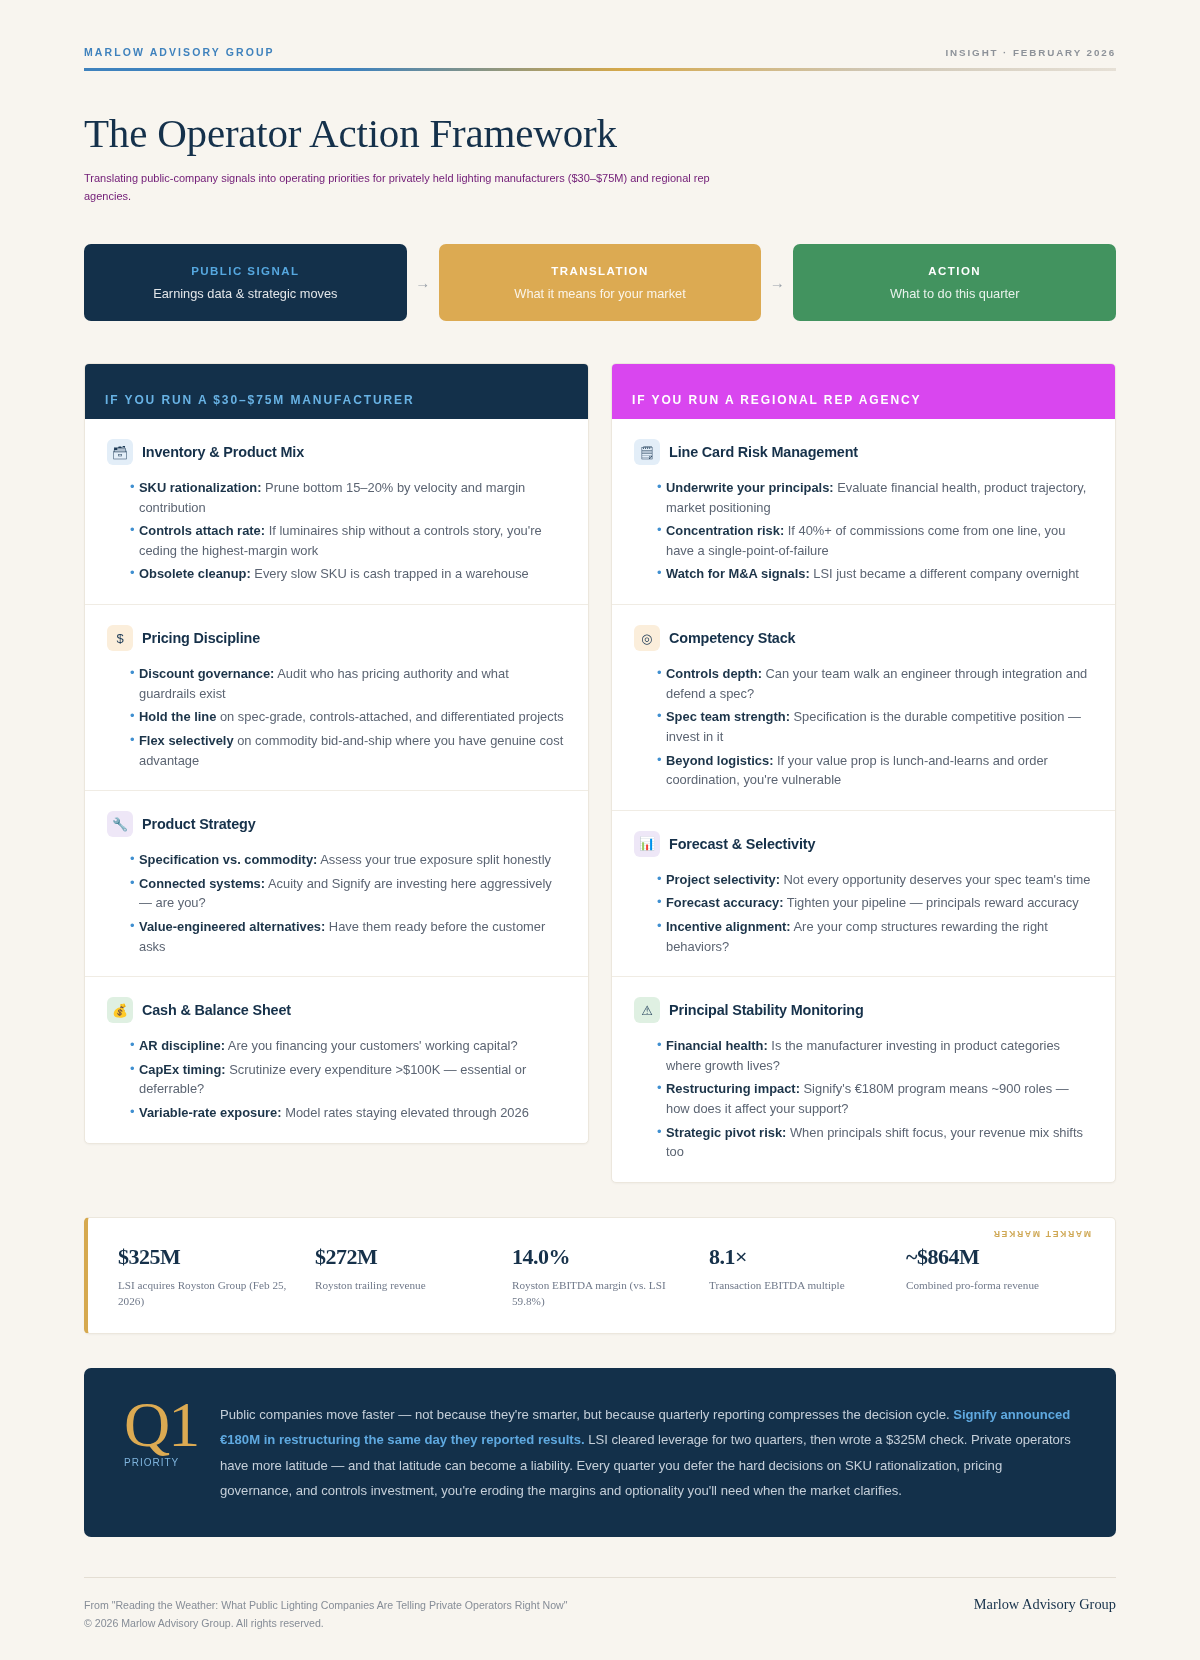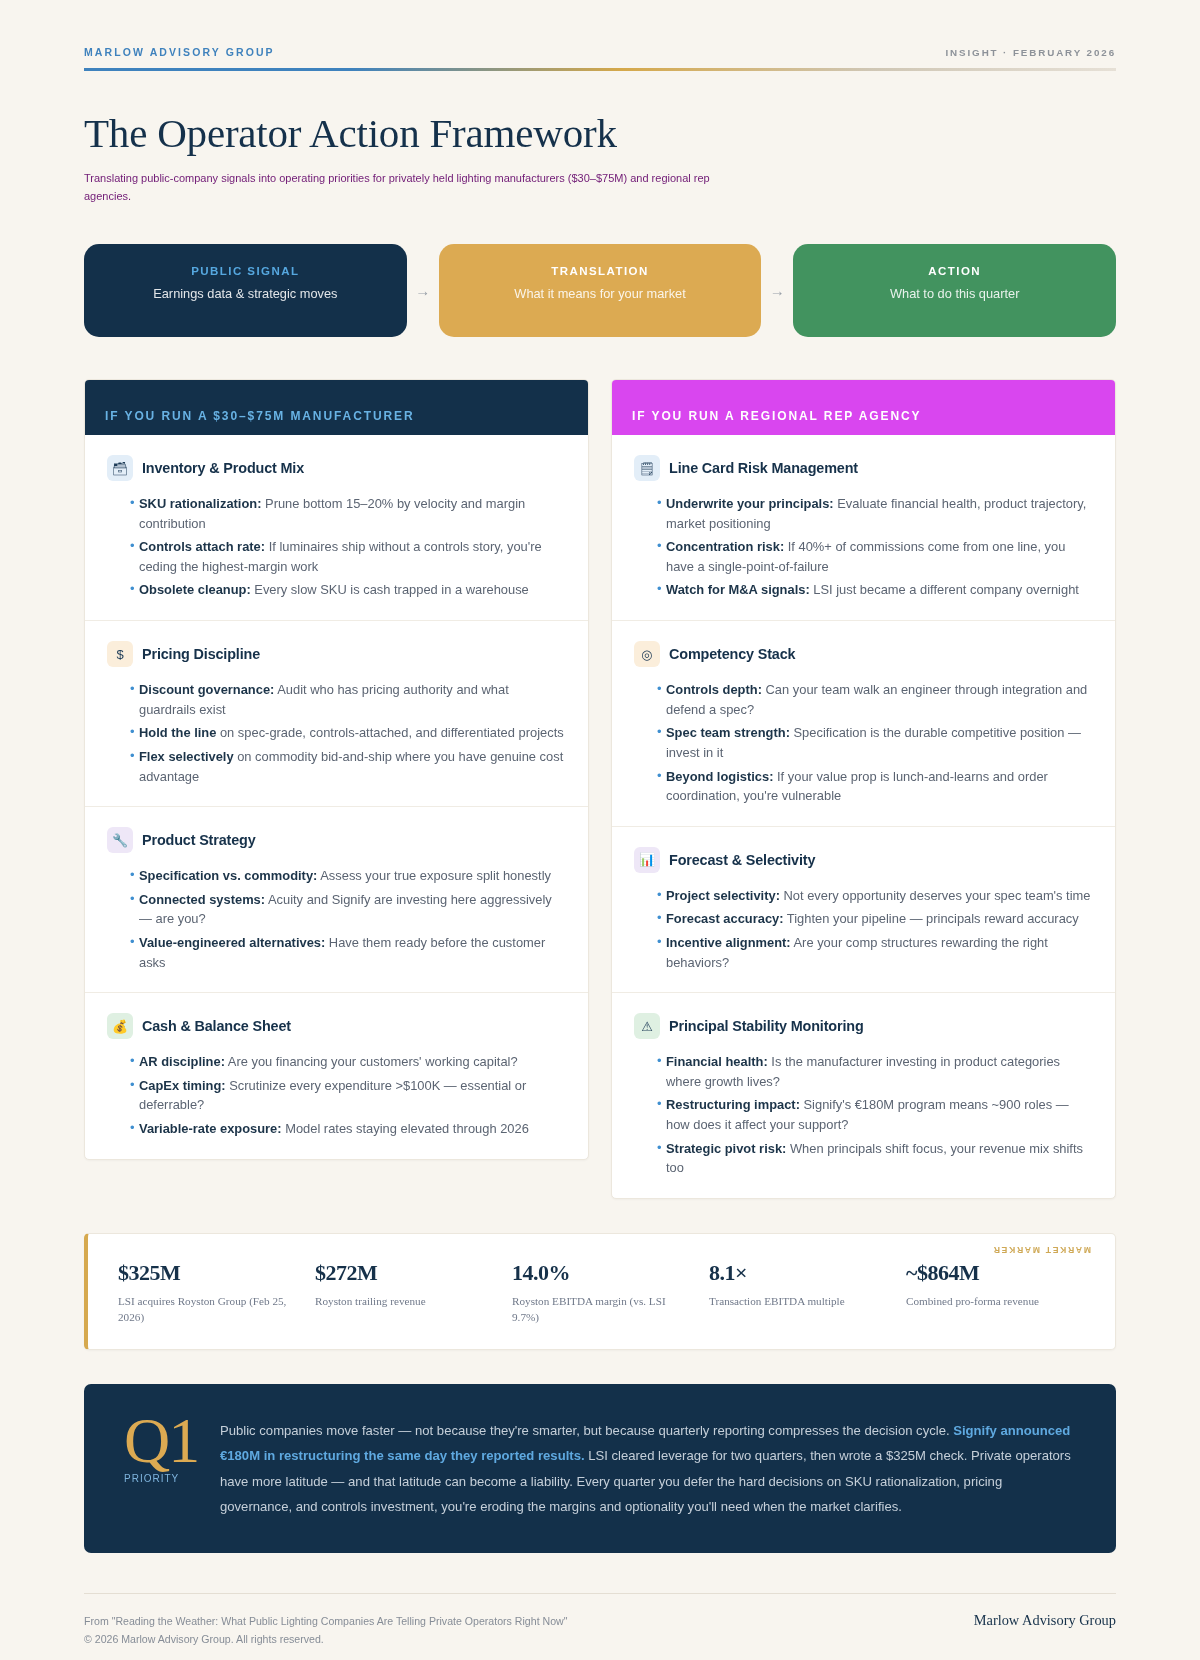--- a/index.html
+++ b/index.html
@@ -60,22 +60,22 @@
   }
 
   
   .flow {
     display: flex;
     align-items: center;
     margin-top: 38px;
   }
   .flow-card {
     flex: 1 1 0;
-    border-radius: 15px;
-    padding: 21px 16px 36px 16px;
+    border-radius: 7px;
+    padding: 21px 16px 20px 16px;
     text-align: center;
   }
   .flow-card.signal     { background: #13304a; }
   .flow-card.translation{ background: #dcaa52; }
   .flow-card.action     { background: #42935f; }
   .flow-label {
     font-size: 11.5px;
     font-weight: 700;
     letter-spacing: 1.45px;
     margin-bottom: 9px;
@@ -418,21 +418,21 @@
         <div class="metric">
           <div class="metric-value">$325M</div>
           <div class="metric-label">LSI acquires Royston Group (Feb 25, 2026)</div>
         </div>
         <div class="metric">
           <div class="metric-value">$272M</div>
           <div class="metric-label">Royston trailing revenue</div>
         </div>
         <div class="metric">
           <div class="metric-value">14.0%</div>
-          <div class="metric-label">Royston EBITDA margin (vs. LSI 9.7%)</div>
+          <div class="metric-label">Royston EBITDA margin (vs. LSI 59.8%)</div>
         </div>
         <div class="metric">
           <div class="metric-value">8.1×</div>
           <div class="metric-label">Transaction EBITDA multiple</div>
         </div>
         <div class="metric">
           <div class="metric-value">~$864M</div>
           <div class="metric-label">Combined pro-forma revenue</div>
         </div>
       </div>

